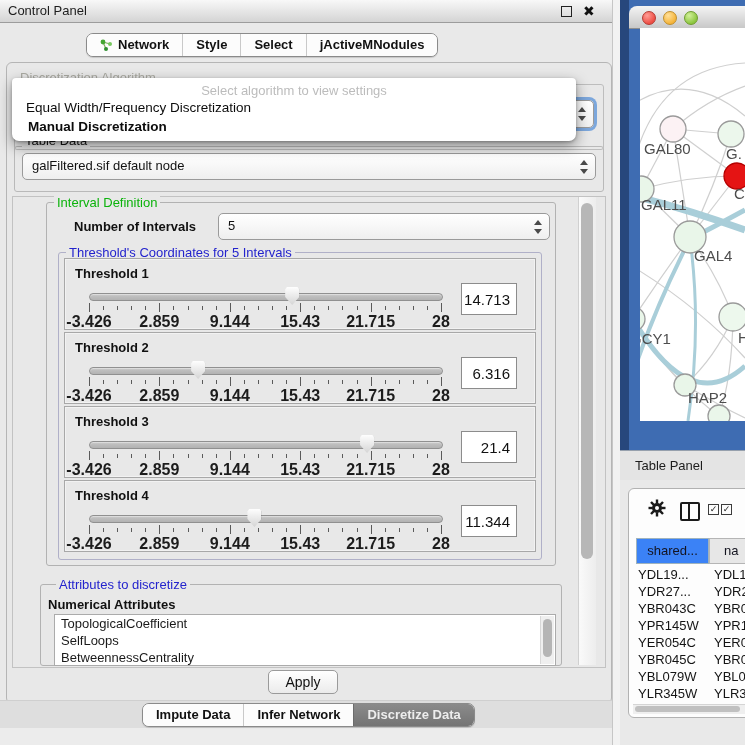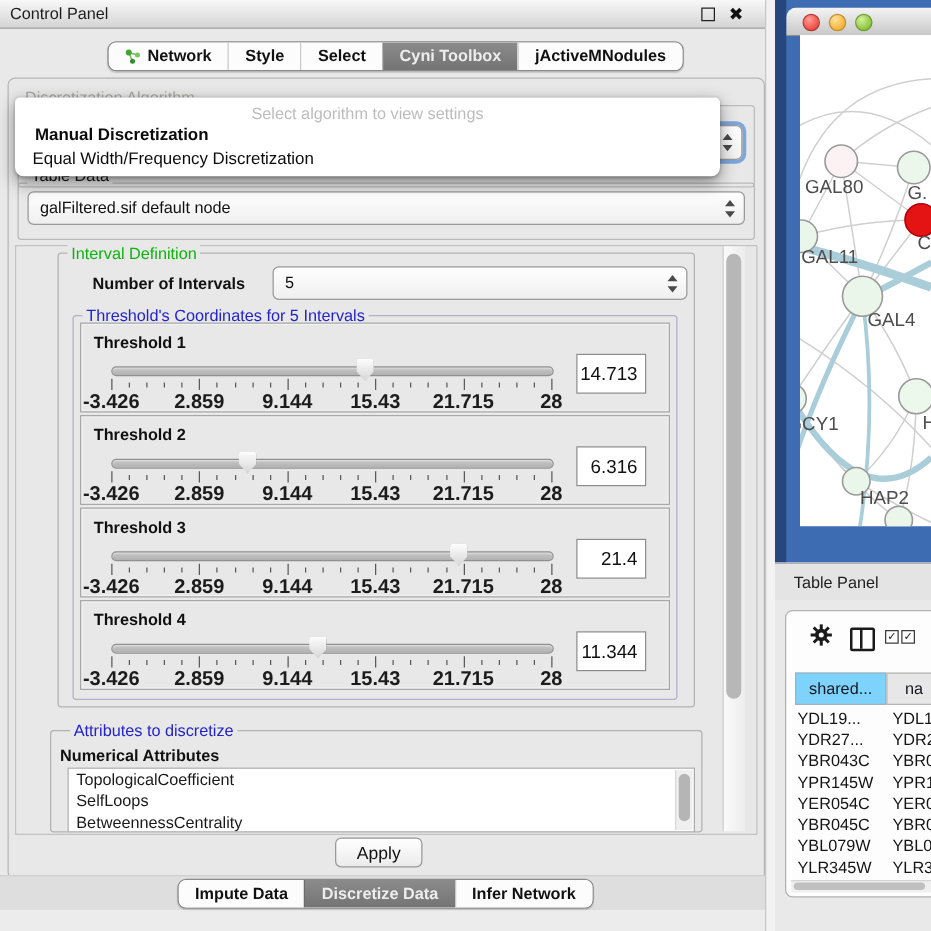--- a/index.html
+++ b/index.html
@@ -101,21 +101,21 @@
   #rbot{left:620px;top:480px;width:125px;height:265px;background:#e9e9e9;}
   #tcard{left:628px;top:488px;width:124px;height:228px;background:#fdfdfd;border:1px solid #b2b2b2;border-radius:6px 0 0 6px;}
 
   #gear{left:648px;top:499px;}
   #colicon{left:680px;top:502px;width:16px;height:15px;border:2px solid #1a1a1a;border-radius:2px;}
   #colicon:before{content:"";position:absolute;left:6px;top:0;width:2px;height:100%;background:#1a1a1a;}
   .chk{position:absolute;top:504px;width:9px;height:9px;border:1.5px solid #3c3c3c;font-size:9px;line-height:9px;color:#222;text-align:center;}
 
   #thead{left:636px;top:538px;height:26px;}
   .hc{position:absolute;top:0;height:24px;border:1px solid #9fb3bd;font-size:13px;color:#14141f;line-height:24px;text-align:center;}
-  #hc1{left:0;width:71px;background:#7dd3fc;}
+  #hc1{left:0;width:71px;background:#3b82f6;}
   #hc2{left:73px;width:70px;background:#e7e7e7;border-color:#b5b5b5;text-align:left;padding-left:14px;}
   #tbody{left:636px;top:566px;width:109px;height:138px;overflow:hidden;}
   .trow{height:17px;line-height:17px;font-size:13px;color:#141414;white-space:nowrap;}
   .trow .c1{display:inline-block;width:72px;padding-left:2px;}
   .trow .c2{display:inline-block;padding-left:4px;}
   #hscroll{left:633px;top:704px;width:112px;height:9px;background:#efefef;border-top:1px solid #d5d5d5;}
   #hscroll .hthumb{position:absolute;left:2px;top:1px;width:105px;height:6px;border-radius:3px;background:#c0c0c0;}
 
   svg text{font-family:"Liberation Sans","DejaVu Sans",sans-serif;}
 </style>
@@ -140,40 +140,37 @@
         <circle cx="6" cy="10" r="2" fill="#2f8f2f"></circle>
       </svg>
       <span>Network</span>
     </div>
     <div class="tab">
         <span>Style</span>
       </div>
     <div class="tab">
         <span>Select</span>
       </div>
-    <div class="tab sel">
-        <span>Cyni Toolbox</span>
-      </div>
     <div class="tab">
         <span>jActiveMNodules</span>
       </div>
   </div>
 
   <div class="abs" id="mainpanel"></div>
 
   <div class="abs" id="algo-box"></div>
   <span class="abs" id="algo-label">Discretization Algorithm</span>
   <div class="abs" id="algo-combo">
       <span class="spin"></span>
     </div>
 
   <div class="abs" id="popup">
     <div class="hint">Select algorithm to view settings</div>
+    <div class="opt">Equal Width/Frequency Discretization</div>
     <div class="opt b">Manual Discretization</div>
-    <div class="opt">Equal Width/Frequency Discretization</div>
   </div>
 
   <div class="abs" id="td-box"></div>
   <span class="abs" id="td-label">Table Data</span>
   <div class="abs combo" id="td-combo">
     <span class="cv">galFiltered.sif default node</span>
     <span class="spin"></span>
   </div>
 
   <div class="abs" id="scrollarea"></div>
@@ -385,25 +382,25 @@
 
   <div class="abs" id="applybtn">Apply</div>
 
   <div class="abs" id="botstrip1"></div>
   <div class="abs" id="botstrip2"></div>
 
   <div class="abs tabgroup" id="bottabs">
     <div class="tab">
         <span>Impute Data</span>
       </div>
+    <div class="tab">
+        <span>Infer Network</span>
+      </div>
     <div class="tab sel">
         <span>Discretize Data</span>
-      </div>
-    <div class="tab">
-        <span>Infer Network</span>
       </div>
   </div>
 
   <div class="abs" id="divider"></div>
   <div class="abs" id="rtop"></div>
   <div class="abs" id="rstrip"></div>
 
   <div class="abs" id="nw-titlebar">
     <span class="tl red"></span>
     <span class="tl yellow"></span>

